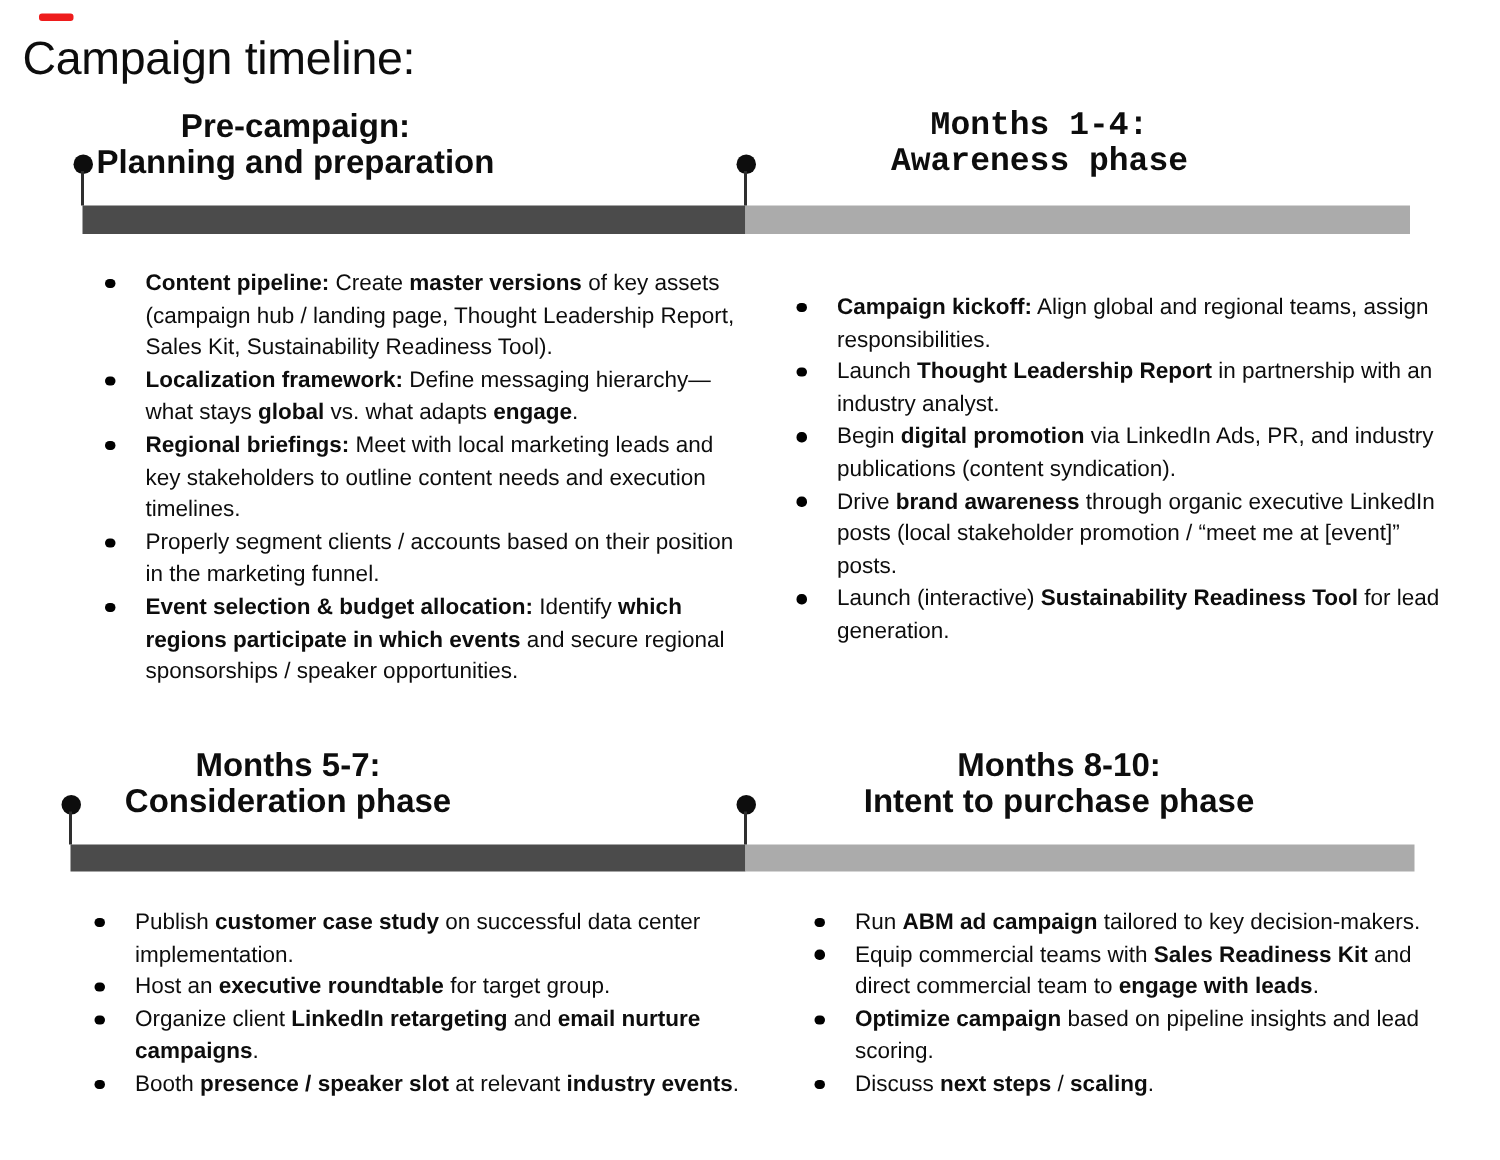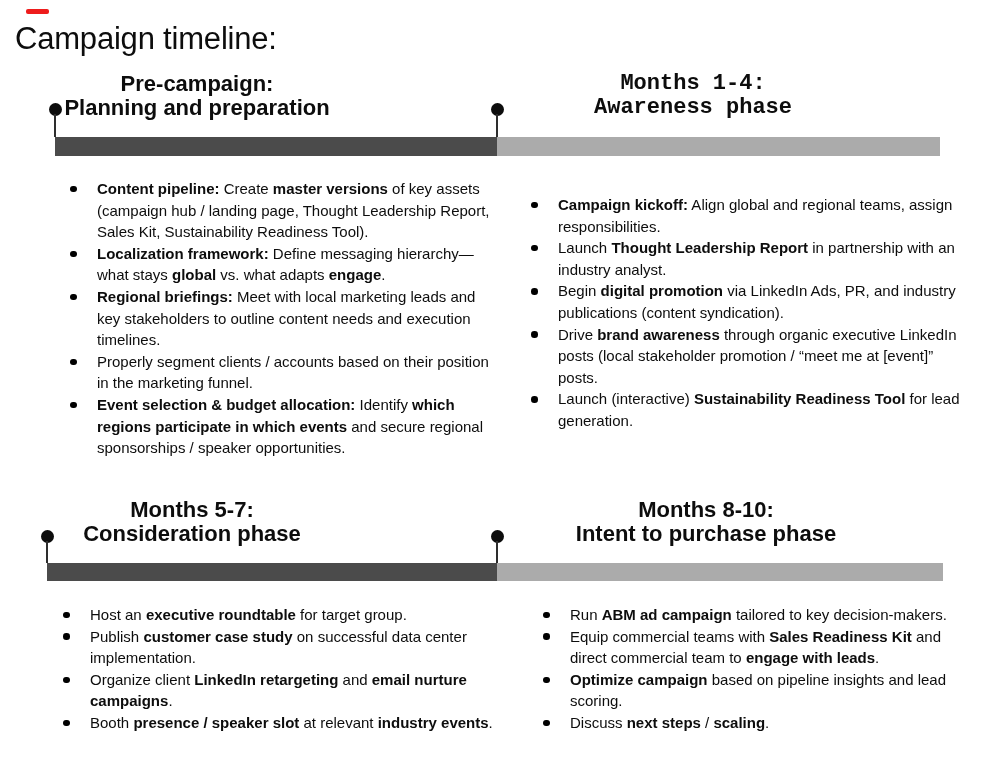--- a/index.html
+++ b/index.html
@@ -120,22 +120,22 @@
 </div>
 
 <div class="bar dark" style="left:47px;  top:563px; width:450px; height:18px;"></div>
 <div class="bar light" style="left:497px; top:563px; width:446px; height:18px;"></div>
 <div class="dot" style="left:41px;  top:530px;"></div>
 <div class="stem" style="left:46px;  top:541px; height:22px;"></div>
 <div class="dot" style="left:491px; top:530px;"></div>
 <div class="stem" style="left:496px; top:541px; height:22px;"></div>
 
 <ul class="bullets" style="left:53px;  top:604px; width:442px;">
+    <li><span>Publish </span><span class="b">customer case study</span><span> on successful data center implementation.</span></li>
     <li><span>Host an </span><span class="b">executive roundtable</span><span> for target group.</span></li>
-    <li><span>Publish </span><span class="b">customer case study</span><span> on successful data center implementation.</span></li>
     <li><span>Organize client </span><span class="b">LinkedIn retargeting</span><span> and </span><span class="b">email nurture campaigns</span><span>.</span></li>
     <li><span>Booth </span><span class="b">presence / speaker slot</span><span> at relevant </span><span class="b">industry events</span><span>.</span></li>
   </ul>
 <ul class="bullets" style="left:533px; top:604px; width:440px;">
     <li><span>Run </span><span class="b">ABM ad campaign</span><span> tailored to key decision-makers.</span></li>
     <li><span>Equip commercial teams with </span><span class="b">Sales Readiness Kit</span><span> and direct commercial team to </span><span class="b">engage with leads</span><span>.</span></li>
     <li><span class="b">Optimize campaign</span><span> based on pipeline insights and lead scoring.</span></li>
     <li><span>Discuss </span><span class="b">next steps</span><span> / </span><span class="b">scaling</span><span>.</span></li>
   </ul>
 

